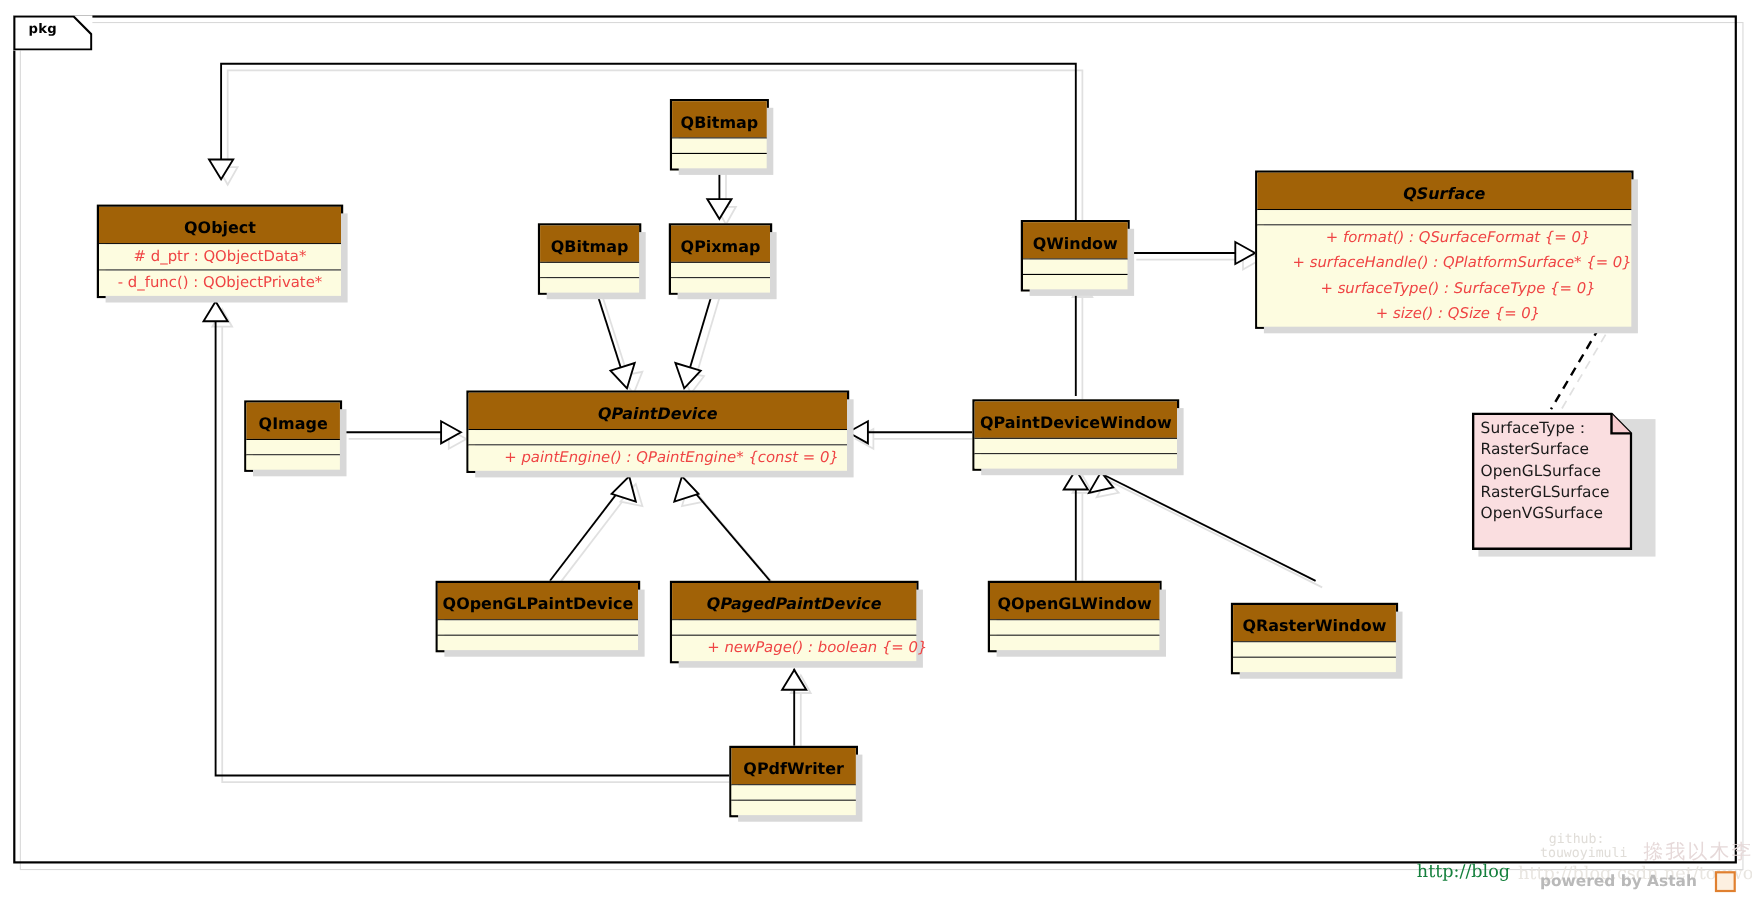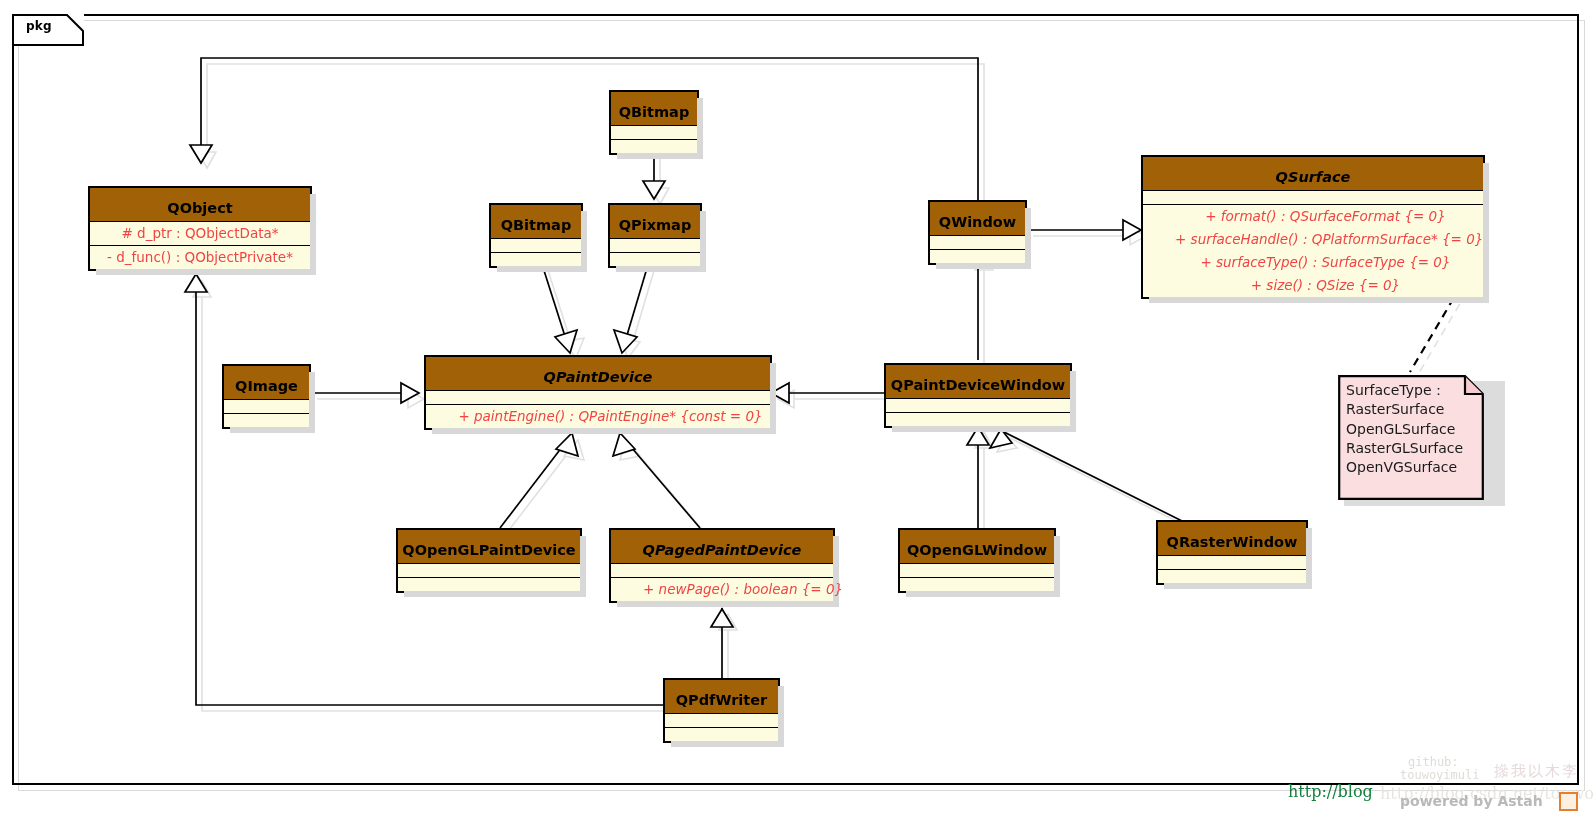--- a/index.html
+++ b/index.html
@@ -187,21 +187,21 @@
     left: 1400px;
     top: 768px;
     font-family: "DejaVu Sans Mono", "Liberation Mono", monospace;
     font-size: 12px;
     color: #e0ddd8;
   }
   .wm-cn {
     left: 1494px;
     top: 762px;
     font-family: "DejaVu Serif", "Liberation Serif", serif;
-    font-size: 15px;
+    font-size: 18px;
     color: #e6d9d9;
     letter-spacing: 2px;
   }
   .wm-astah {
     left: 1400px;
     top: 793px;
     font-size: 14px;
     font-weight: bold;
     color: #b9b9b9;
   }
@@ -421,21 +421,21 @@
   </div>
 
   <div class="cls" style="left:898px; top:528px; width:158px;">
     <div class="cls-name">QOpenGLWindow</div>
     <div class="sep"></div>
     <div class="cls-section empty"></div>
     <div class="sep"></div>
     <div class="cls-section empty"></div>
   </div>
 
-  <div class="cls" style="left:1119px; top:520px; width:152px;margin-left:37px;">
+  <div class="cls" style="left:1119px; top:548px; width:152px;">
     <div class="cls-name">QRasterWindow</div>
     <div class="sep"></div>
     <div class="cls-section empty"></div>
     <div class="sep"></div>
     <div class="cls-section empty"></div>
   </div>
 
   <div class="cls" style="left:663px; top:678px; width:117px;">
     <div class="cls-name">QPdfWriter</div>
     <div class="sep"></div>

